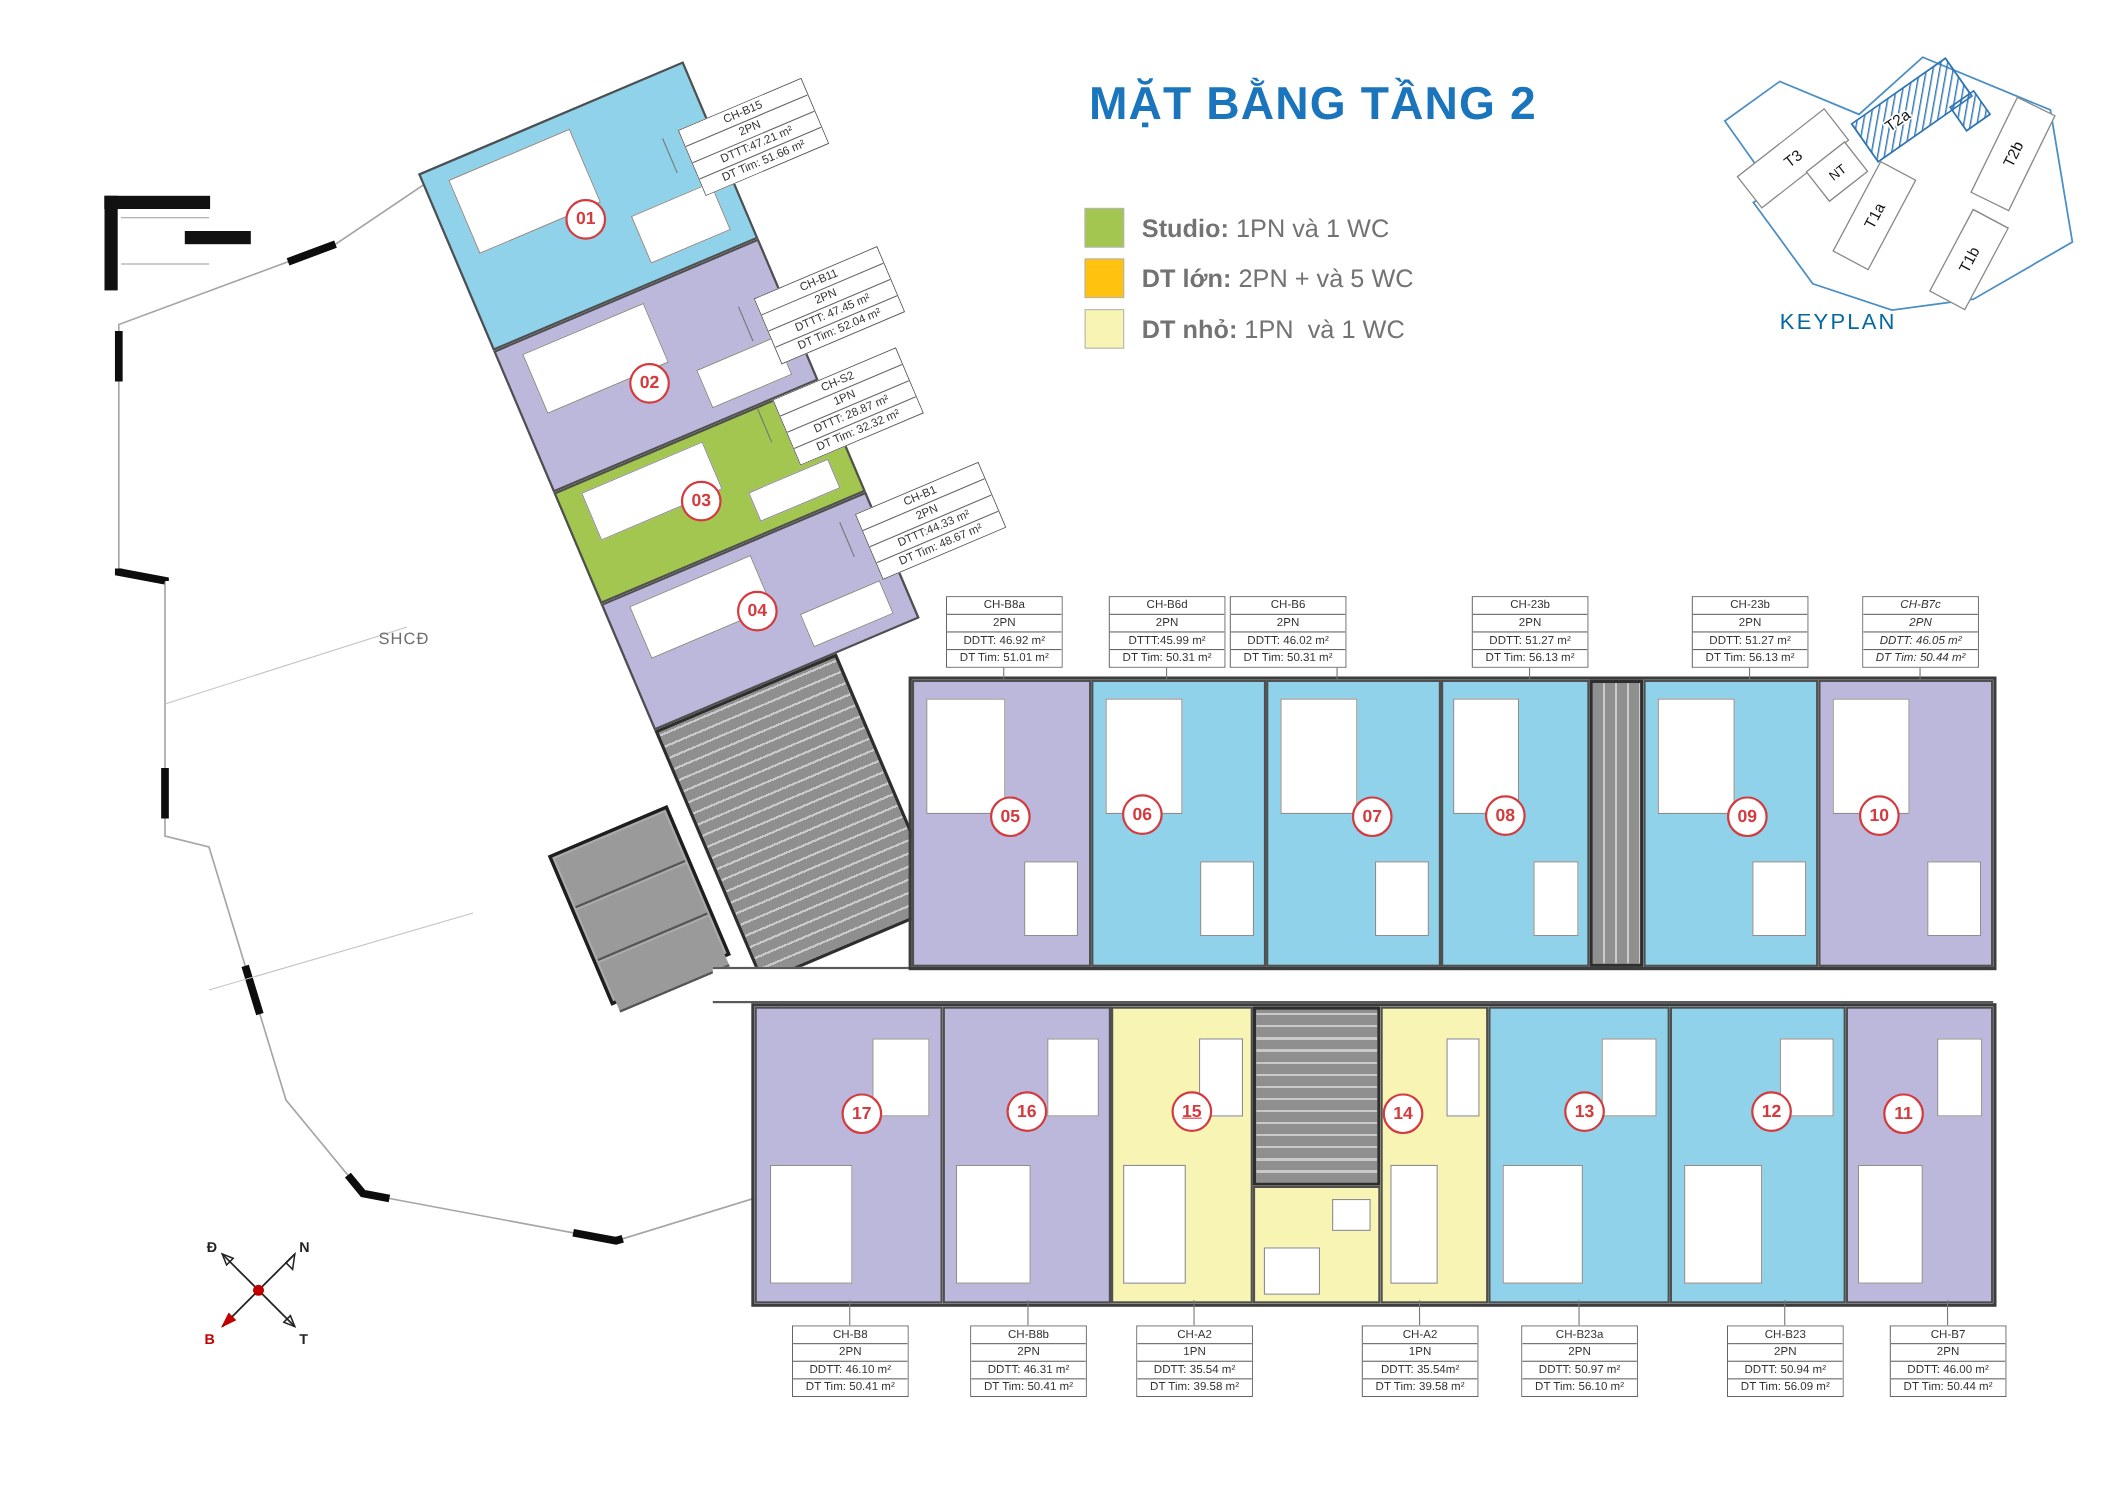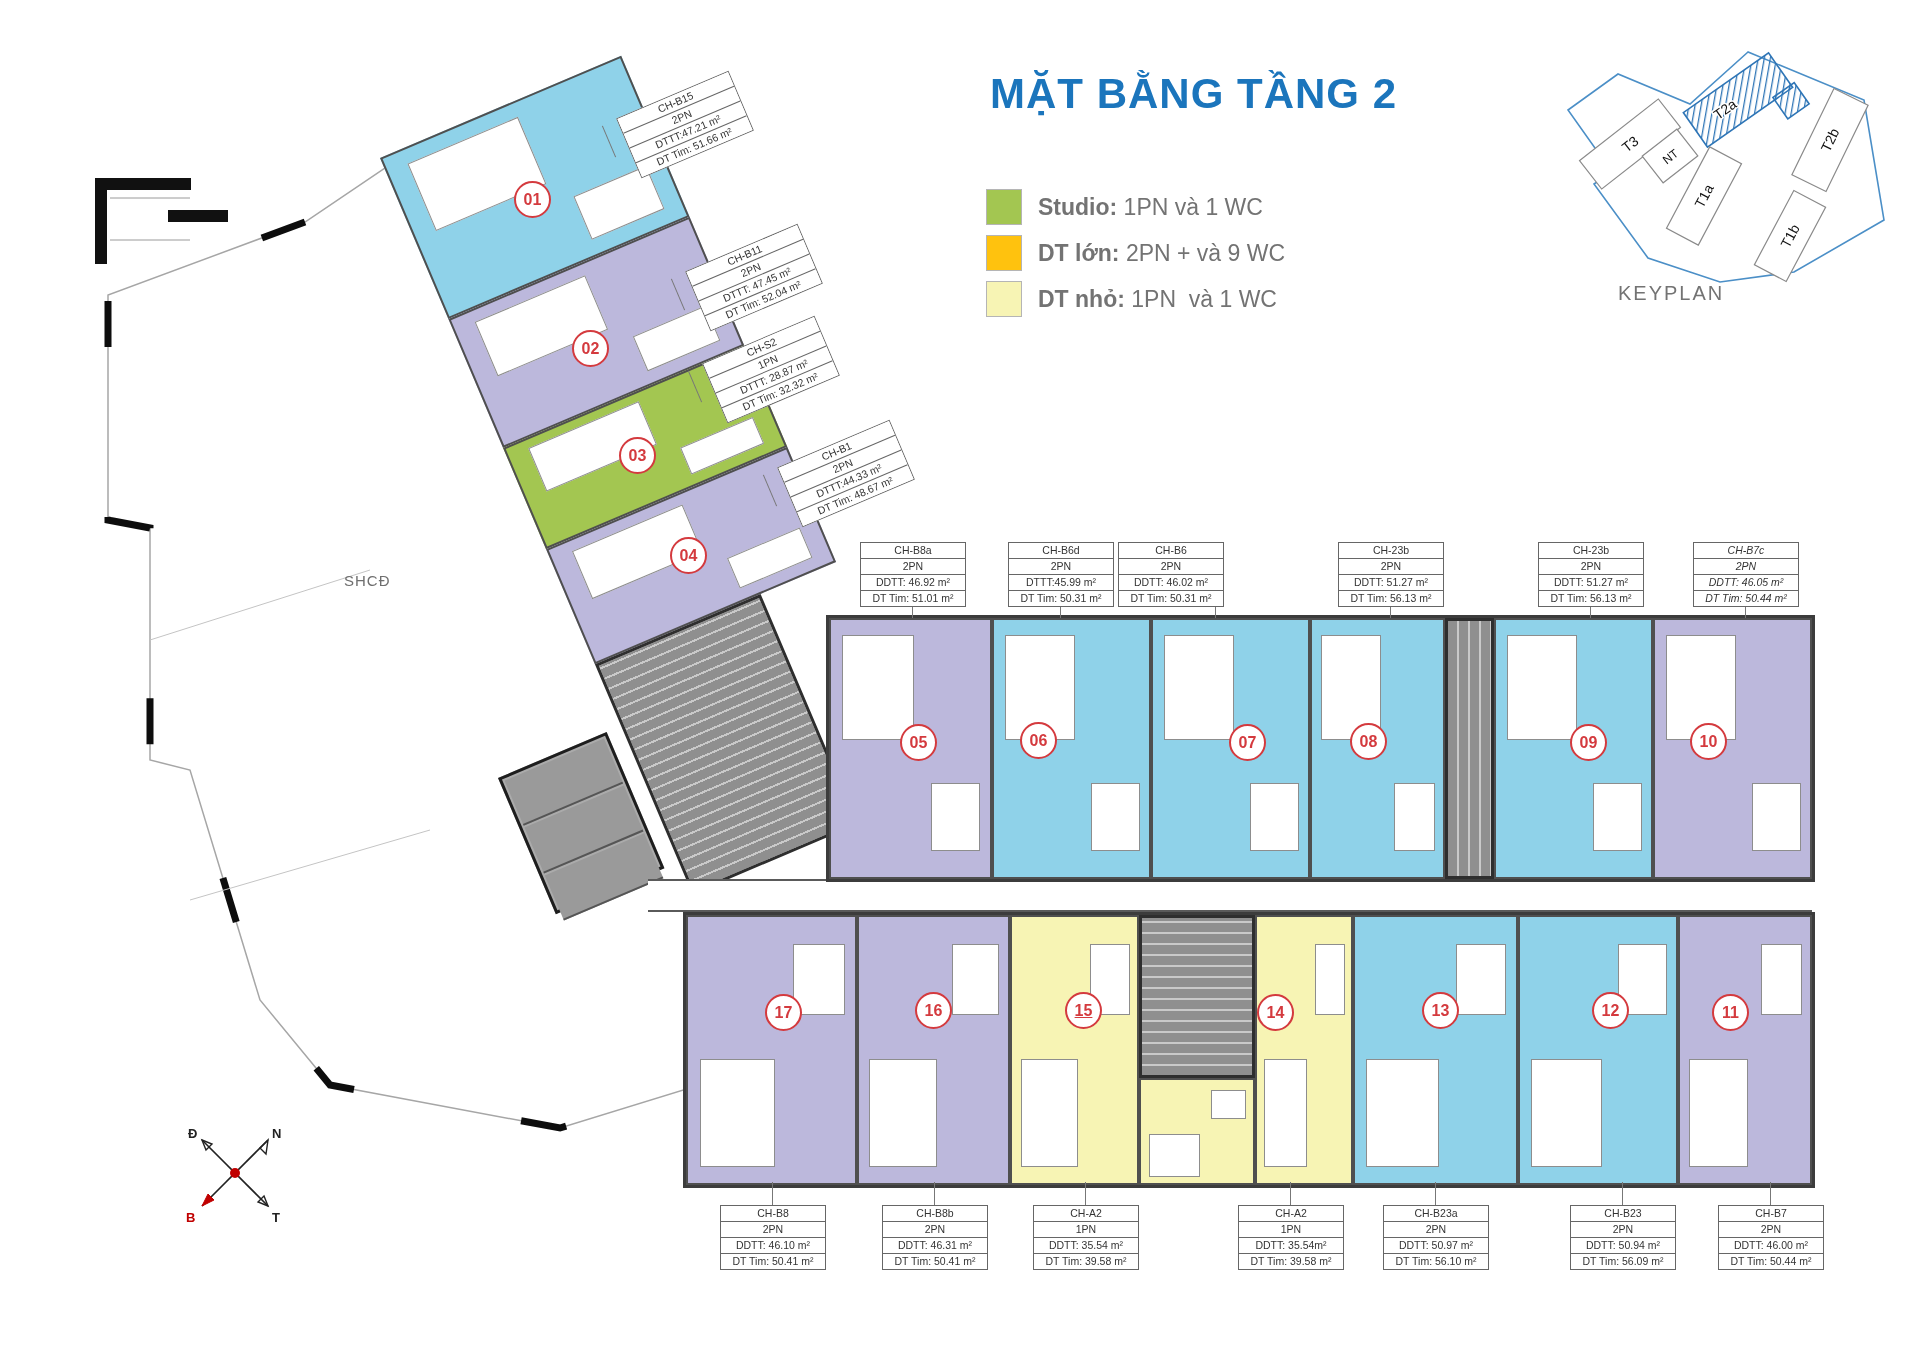--- a/index.html
+++ b/index.html
@@ -9,21 +9,21 @@
 
   
   #title{left:990px;top:70px;font-size:42px;font-weight:bold;color:#1B75BC;letter-spacing:1px;}
   #legend{left:986px;top:190px;}
   .lg-row{display:flex;align-items:center;height:34px;margin-bottom:12px;}
   .sw{width:34px;height:34px;border:1px solid #b5b5b5;flex:0 0 34px;}
   .lg-text{margin-left:16px;font-size:23px;color:#737373;white-space:pre;}
   .lg-text b{font-weight:bold;}
 
   
-  #keyplan-label{left:1618px;top:282px;font-size:20px;color:#737373;letter-spacing:2px;}
+  #keyplan-label{left:1618px;top:282px;font-size:20px;color:#0369a1;letter-spacing:2px;}
 
   
   #shcd{left:296px;top:572px;font-size:15px;color:#6e6e6e;letter-spacing:1px;margin-left:48px;}
 
   
   .unit{position:absolute;border:2px solid #4f4f4f;box-sizing:border-box;}
   .unit::before{content:"";position:absolute;background:#fff;border:1px solid #8d8d8d;}
   .unit::after{content:"";position:absolute;background:#fff;border:1px solid #8d8d8d;}
   .row-top .unit::before{left:7%;top:6%;width:44%;height:40%;}
   .row-top .unit::after{right:6%;bottom:10%;width:30%;height:26%;}
@@ -67,21 +67,21 @@
 
   <div class="abs" id="title">MẶT BẰNG TẦNG 2</div>
 
   <div class="abs" id="legend">
     <div class="lg-row">
       <span class="sw" style="background-color: rgb(163, 198, 81);"></span>
       <span class="lg-text"><b>Studio:</b><span> 1PN và 1 WC</span></span>
     </div>
     <div class="lg-row">
       <span class="sw" style="background-color: rgb(255, 194, 14);"></span>
-      <span class="lg-text"><b>DT lớn:</b><span> 2PN + và 9 WC</span></span>
+      <span class="lg-text"><b>DT lớn:</b><span> 2PN + và 5 WC</span></span>
     </div>
     <div class="lg-row">
       <span class="sw" style="background-color: rgb(247, 244, 180);"></span>
       <span class="lg-text"><b>DT nhỏ:</b><span> 1PN  và 1 WC</span></span>
     </div>
   </div>
 
   <svg class="abs" style="left:1552px;top:44px;" width="368" height="240" viewBox="0 0 368 240">
     <defs>
       <pattern id="hatch" width="6" height="6" patternUnits="userSpaceOnUse" patternTransform="rotate(45)">

